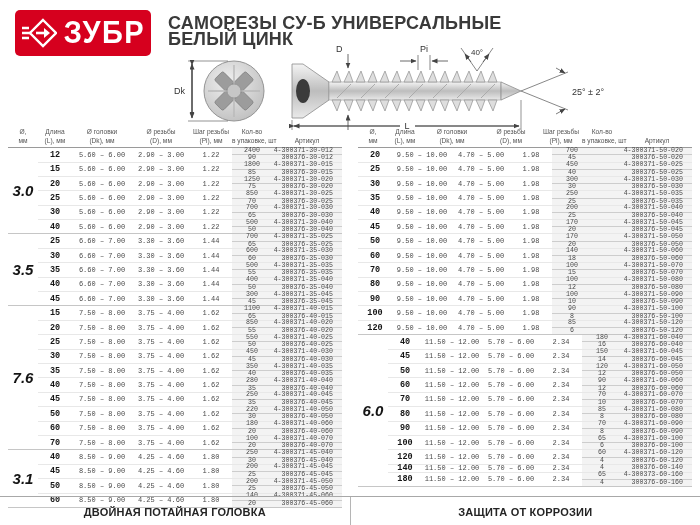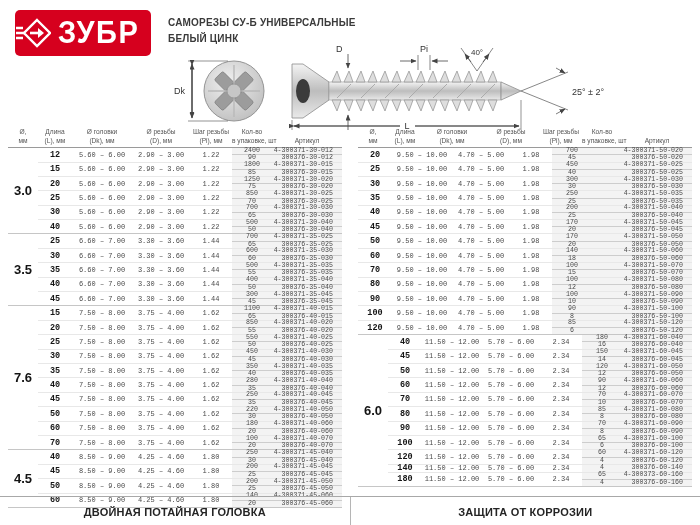--- a/index.html
+++ b/index.html
@@ -1,35 +1,35 @@
 <!DOCTYPE html>
 <html style="--brand: #d6001e;"><head>
 <meta charset="utf-8">
 <style>
   html,body{margin:0;padding:0;background:#fff;}
   .page{position:relative;width:700px;height:525px;background:#fff;overflow:hidden;
         font-family:"Liberation Sans",sans-serif;}
   
   .logo{position:absolute;left:15px;top:10px;width:136px;height:46px;border-radius:5px;
-        background:var(--brand,#d6001e);display:flex;align-items:center;justify-content:flex-start;gap:7px;}
+        background:var(--brand,#d6001e);display:flex;align-items:center;justify-content:center;gap:7px;}
   .logo-text{color:#fff;font-weight:bold;font-size:29px;letter-spacing:1.5px;line-height:1;transform:scaleY(1.05);}
-  .title{position:absolute;left:168px;top:15px;font-weight:bold;font-size:10px;color:#3a3a3a;
+  .title{position:absolute;left:168px;top:15px;font-weight:bold;font-size:18px;color:#3a3a3a;
          line-height:16px;letter-spacing:.2px;}
   
   .diagram{position:absolute;left:172px;top:42px;width:445px;height:94px;}
   
   .spec{position:absolute;top:128px;width:334px;}
   .spec.left{left:8px;} .spec.right{left:358px;}
   .thead{display:flex;align-items:flex-end;border-bottom:1px solid #9a9a9a;padding-bottom:2px;}
   .hcell{font-size:6.6px;color:#555;text-align:center;line-height:1.3;white-space:nowrap;}
   .hcell.cold{width:30px;}.hcell.len{width:34px;}.hcell.rng{width:60px;}
   .hcell.rng2{width:58px;}.hcell.pitch{width:42px;}.hcell.qcol{width:40px;}.hcell.acol{flex:1;}
   .group{display:flex;border-bottom:1px solid #c6c6c6;}
   .dia{width:30px;display:flex;align-items:center;justify-content:center;
-       font-weight:bold;font-size:13px;color:#141414;}
+       font-weight:bold;font-size:15px;color:#141414;font-style:italic;}
   .rows{flex:1;}
   .row{display:flex;height:13.4px;border-bottom:1px solid #e8e8e8;font-family:Liberation Mono, monospace;}
   .row.single{height:7px;}
   .rows .row:last-child{border-bottom:none;}
   .c{display:flex;align-items:center;justify-content:center;font-size:7px;color:#4a4a4a;white-space:nowrap;}
   .c.len{width:34px;font-weight:bold;font-size:8.5px;color:#161616;}
   .c.rng{width:60px;}.c.rng2{width:58px;}.c.pitch{width:42px;}
   .c.qty{width:40px;background:#f3f3f3;flex-direction:column;align-items:stretch;padding:0;}
   .c.art{flex:1;background:#f3f3f3;flex-direction:column;align-items:stretch;padding:0;}
   .sub{flex:1;display:flex;align-items:center;justify-content:center;font-size:6.6px;line-height:1;color:#4a4a4a;}
@@ -467,21 +467,21 @@
               <div class="sub">20</div>
             </div>
             <div class="c art">
               <div class="sub">4-300371-40-070</div>
               <div class="sub">300376-40-070</div>
             </div>
           </div>
         </div>
       </div>
       <div class="group">
-        <div class="dia">4.5</div>
+        <div class="dia">3.1</div>
         <div class="rows">
           <div class="row">
             <div class="c len">40</div>
             <div class="c rng">8.50 – 9.00</div>
             <div class="c rng2">4.25 – 4.60</div>
             <div class="c pitch">1.80</div>
             <div class="c qty">
               <div class="sub">250</div>
               <div class="sub">30</div>
             </div>

